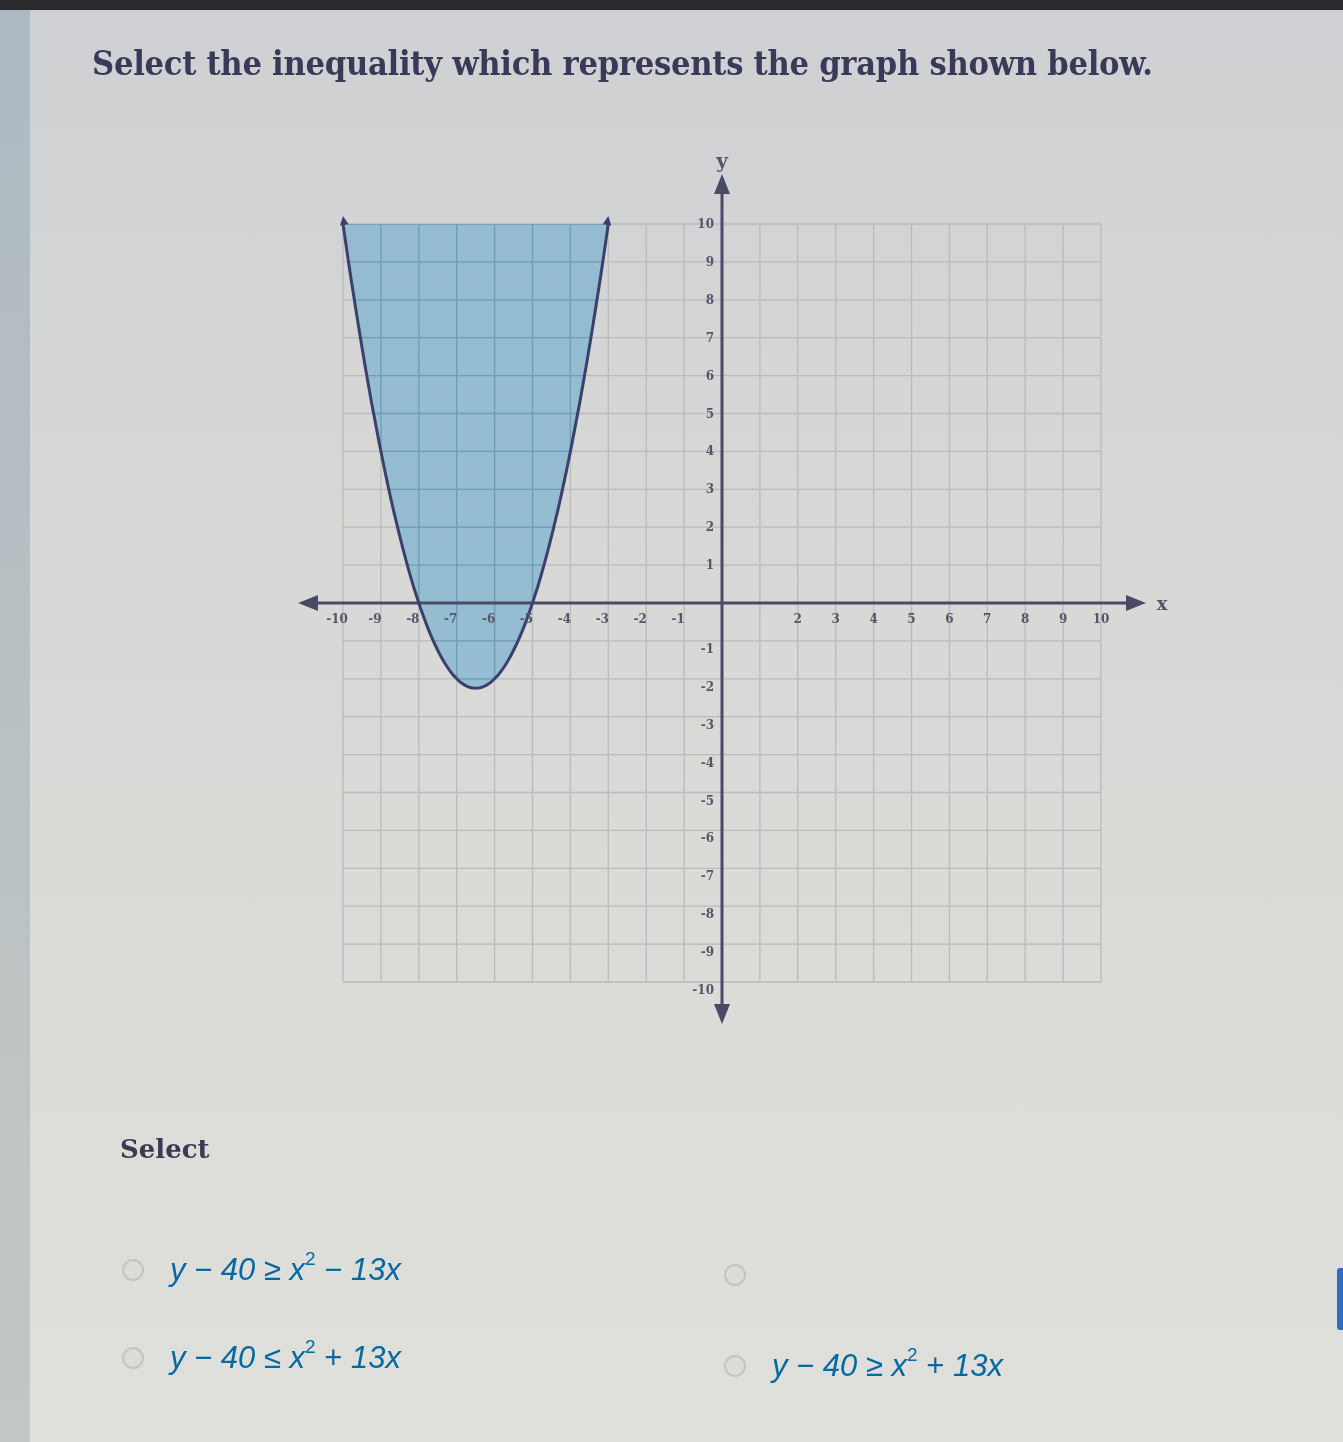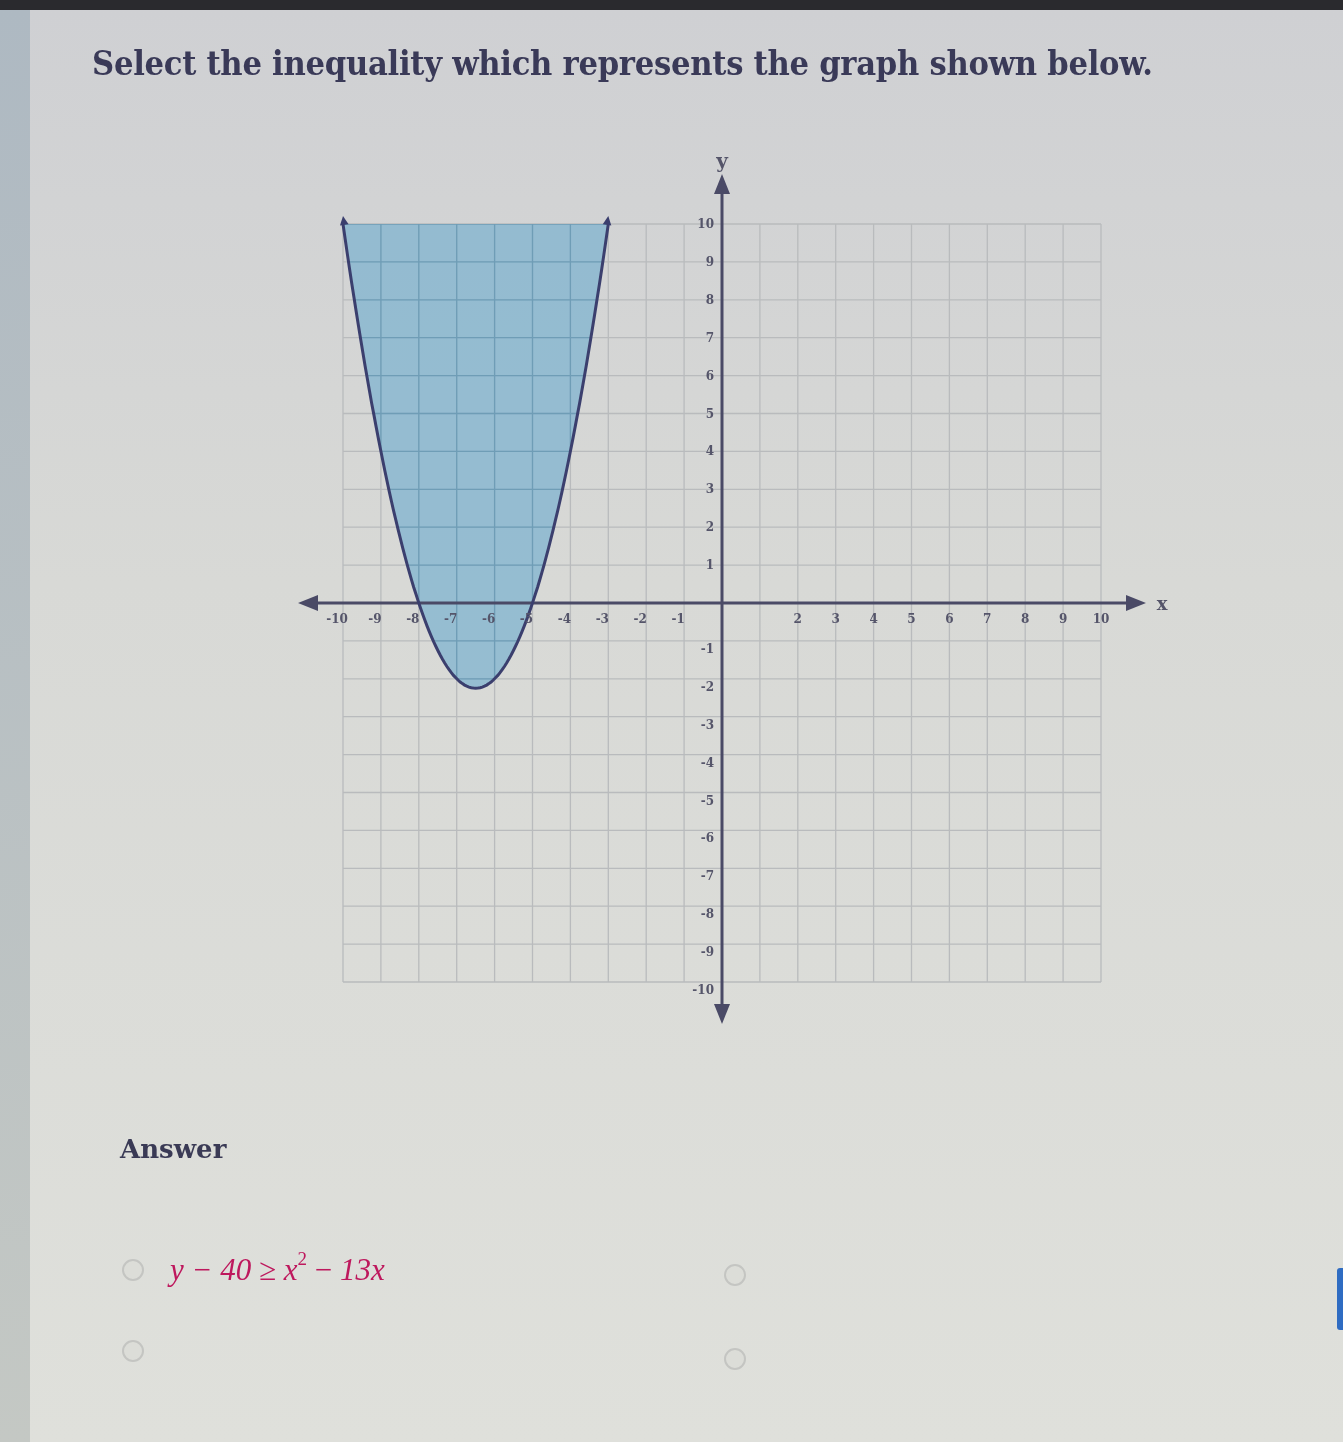--- a/index.html
+++ b/index.html
@@ -25,21 +25,21 @@
     .answer-label {
       position: absolute; left: 120px; top: 1134px;
       font-family: "DejaVu Serif", serif; font-weight: bold; font-size: 26px; color: #3a3a55;
     }
     .option { position: absolute; display: flex; align-items: center; cursor: pointer; }
     .radio {
       width: 22px; height: 22px; border-radius: 50%;
       border: 2px solid #c4c5c2; background: #dcddd8; margin-right: 26px; box-sizing: border-box;
     }
     .expr {
-      font-family: Liberation Serif, serif; font-size: 31px; color: #be185d;
+      font-family: Liberation Sans, sans-serif; font-size: 31px; color: #0369a1;
       white-space: nowrap;
     }
     .expr i { font-style: italic; }
     .expr sup { font-size: 19px; position: relative; top: -4px; }
     .scroll-handle {
       position: absolute; left: 1337px; top: 1268px; width: 6px; height: 62px;
       background: #2f6cc2; border-radius: 3px 0 0 3px;
     }
   </style>
 </head>
@@ -200,29 +200,31 @@
       <text x="714" y="842.4" text-anchor="end" class="tick">-6</text>
       <text x="714" y="880.3" text-anchor="end" class="tick">-7</text>
       <text x="714" y="918.2" text-anchor="end" class="tick">-8</text>
       <text x="714" y="956.0999999999999" text-anchor="end" class="tick">-9</text>
       <text x="714" y="994" text-anchor="end" class="tick">-10</text>
     </g>
   <text id="ylab" x="722" y="168" text-anchor="middle" class="tick" style="font-size:20px">y</text>
   <text id="xlab" x="1162" y="610" text-anchor="middle" class="tick" style="font-size:18px">x</text>
 </svg>
 
-<div class="answer-label">Answer</div>
+<div class="answer-label">Select</div>
 
 <div class="option" style="left:122px; top:1252px;">
   <span class="radio"></span>
   <span class="expr"><i>y − 40</i> <span>≥</span> <i>x</i><sup>2</sup> <span>−</span> <i>13x</i></span>
 </div>
 <div class="option" style="left:724px; top:1264px;">
   <span class="radio"></span>
 </div>
 <div class="option" style="left:122px; top:1340px;">
   <span class="radio"></span>
+  <span class="expr"><i>y − 40</i> <span>≤</span> <i>x</i><sup>2</sup> <span>+</span> <i>13x</i></span>
 </div>
 <div class="option" style="left:724px; top:1348px;">
   <span class="radio"></span>
+  <span class="expr"><i>y − 40</i> <span>≥</span> <i>x</i><sup>2</sup> <span>+</span> <i>13x</i></span>
 </div>
 
 <div class="scroll-handle"></div>
 
 </body></html>

